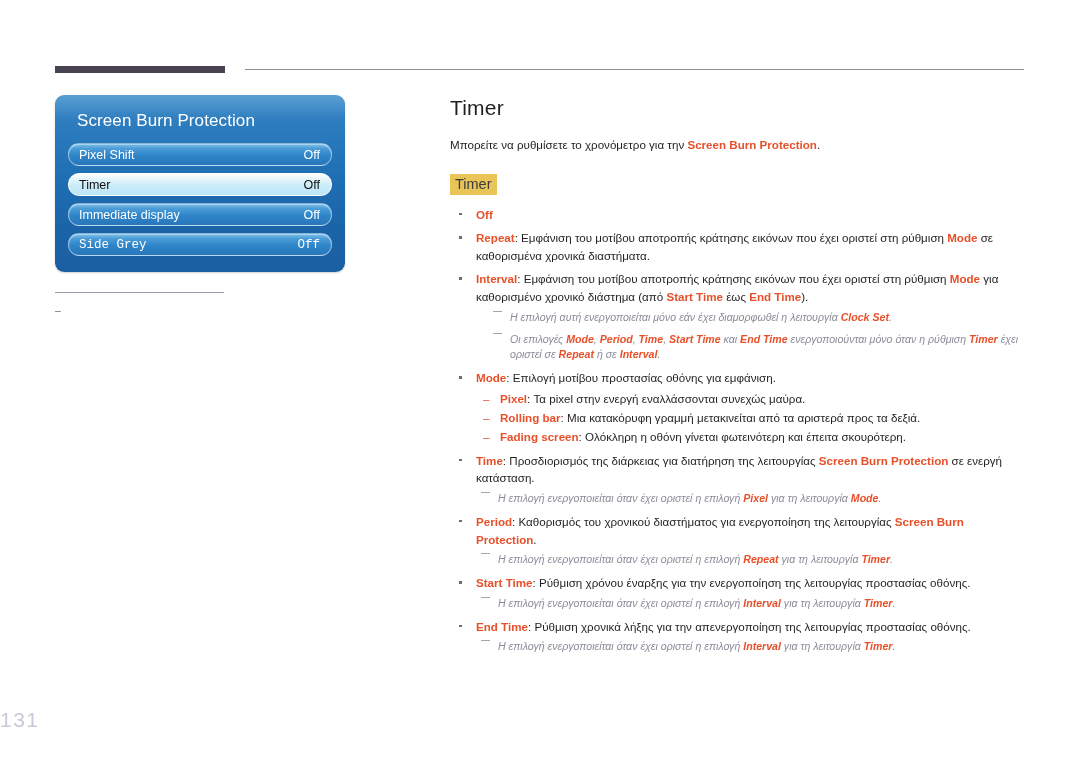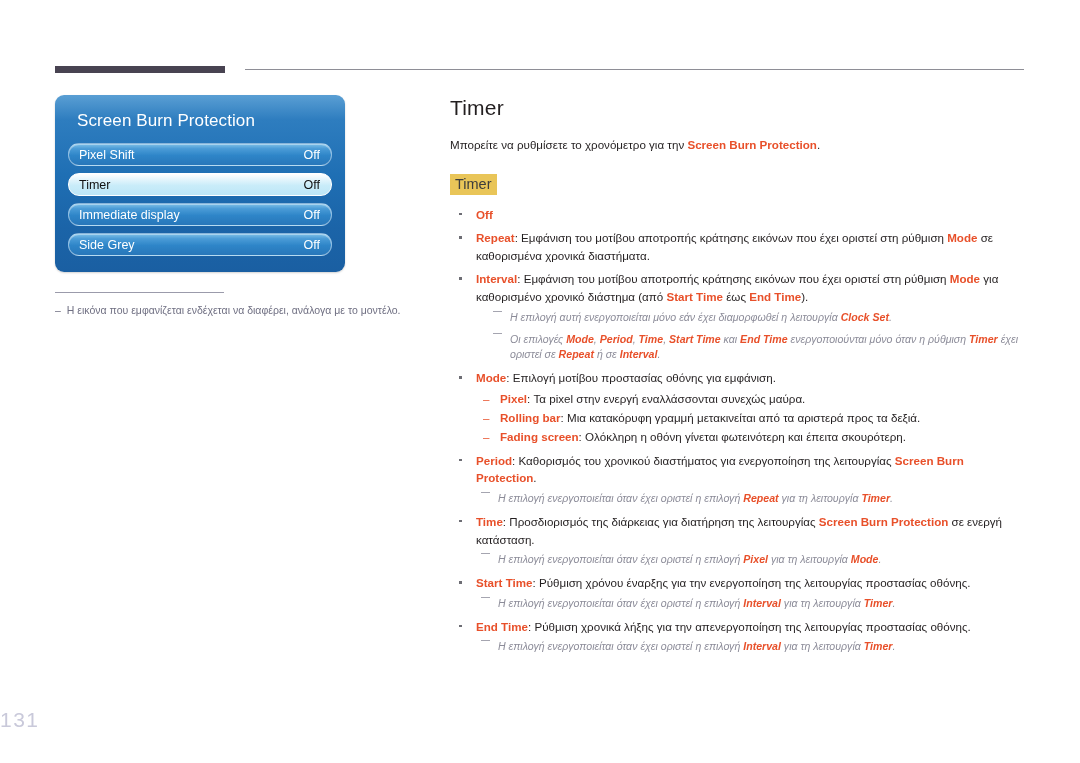--- a/index.html
+++ b/index.html
@@ -78,21 +78,21 @@
     font-size: 12.5px;
     color: #ffffff;
     background: linear-gradient(180deg,
                 #7fc0e8 0%,
                 #4b9cd7 22%,
                 #2e85c8 55%,
                 #2877ba 100%);
     border: 1px solid rgba(255,255,255,0.45);
     box-shadow: inset 0 1px 0 rgba(255,255,255,0.35);
   }
-  .osd-row:last-child { margin-bottom: 0; }
+  .osd-row:last-child { margin-bottom: 0; font-family: Liberation Mono, monospace; }
   .osd-row.selected {
     color: #111111;
     background: linear-gradient(180deg,
                 #ffffff 0%,
                 #eaf7fd 20%,
                 #c9ecf9 55%,
                 #bde6f7 100%);
     border: 1px solid #ffffff;
   }
   .osd-row .lbl { white-space: nowrap; }
@@ -256,21 +256,20 @@
       <span class="lbl">Side Grey</span>
       <span class="val">Off</span>
     </div>
   </div>
 </div>
 
 <div class="footnote-wrap">
   <div class="footnote-rule"></div>
   <div class="footnote">
     <span class="dash">–</span>
-    <span>Η εικόνα που εμφανίζεται ενδέχεται να διαφέρει, ανάλογα με το μοντέλο.</span>
   </div>
 </div>
 
 <div class="right-col">
 
   <h1 class="page-title">Timer</h1>
 
   <p class="intro">
     <span>Μπορείτε να ρυθμίσετε το χρονόμετρο για την </span><span class="kw">Screen Burn Protection</span><span>.</span>
   </p>
@@ -321,35 +320,35 @@
         <li class="b2">
           <span class="dash2">–</span>
           <span class="kw">Fading screen</span><span>: Ολόκληρη η οθόνη γίνεται φωτεινότερη και έπειτα σκουρότερη.</span>
         </li>
       </ul>
 
     </li>
 
     <li class="b1">
       <span class="bullet"></span>
+      <span class="kw">Time</span><span>: Προσδιορισμός της διάρκειας για διατήρηση της λειτουργίας </span><span class="kw">Screen Burn Protection</span><span> σε ενεργή κατάσταση.</span>
+
+      <div class="note">
+        <span class="notemark"></span>
+        <span>Η επιλογή ενεργοποιείται όταν έχει οριστεί η επιλογή </span><span class="kw">Pixel</span><span> για τη λειτουργία </span><span class="kw">Mode</span><span>.</span>
+      </div>
+    </li>
+
+    <li class="b1">
+      <span class="bullet"></span>
       <span class="kw">Period</span><span>: Καθορισμός του χρονικού διαστήματος για ενεργοποίηση της λειτουργίας </span><span class="kw">Screen Burn Protection</span><span>.</span>
 
       <div class="note">
         <span class="notemark"></span>
         <span>Η επιλογή ενεργοποιείται όταν έχει οριστεί η επιλογή </span><span class="kw">Repeat</span><span> για τη λειτουργία </span><span class="kw">Timer</span><span>.</span>
-      </div>
-    </li>
-
-    <li class="b1">
-      <span class="bullet"></span>
-      <span class="kw">Time</span><span>: Προσδιορισμός της διάρκειας για διατήρηση της λειτουργίας </span><span class="kw">Screen Burn Protection</span><span> σε ενεργή κατάσταση.</span>
-
-      <div class="note">
-        <span class="notemark"></span>
-        <span>Η επιλογή ενεργοποιείται όταν έχει οριστεί η επιλογή </span><span class="kw">Pixel</span><span> για τη λειτουργία </span><span class="kw">Mode</span><span>.</span>
       </div>
     </li>
 
     <li class="b1">
       <span class="bullet"></span>
       <span class="kw">Start Time</span><span>: Ρύθμιση χρόνου έναρξης για την ενεργοποίηση της λειτουργίας προστασίας οθόνης.</span>
 
       <div class="note">
         <span class="notemark"></span>
         <span>Η επιλογή ενεργοποιείται όταν έχει οριστεί η επιλογή </span><span class="kw">Interval</span><span> για τη λειτουργία </span><span class="kw">Timer</span><span>.</span>

